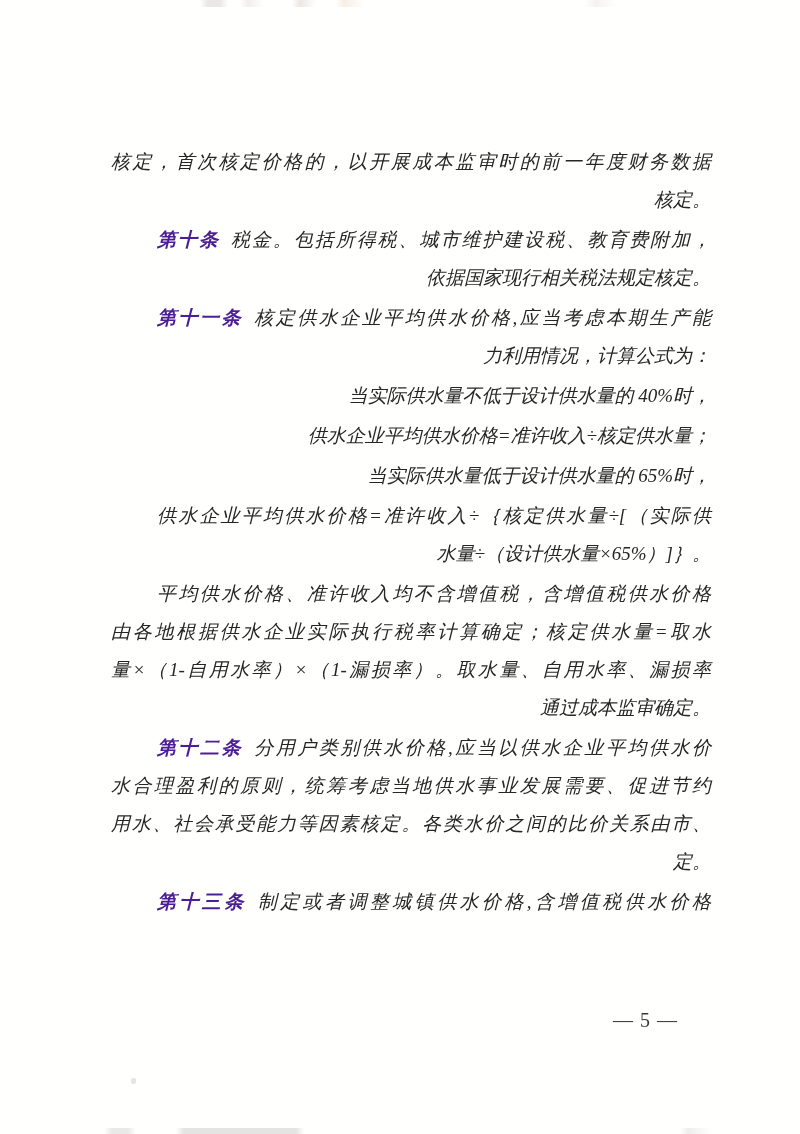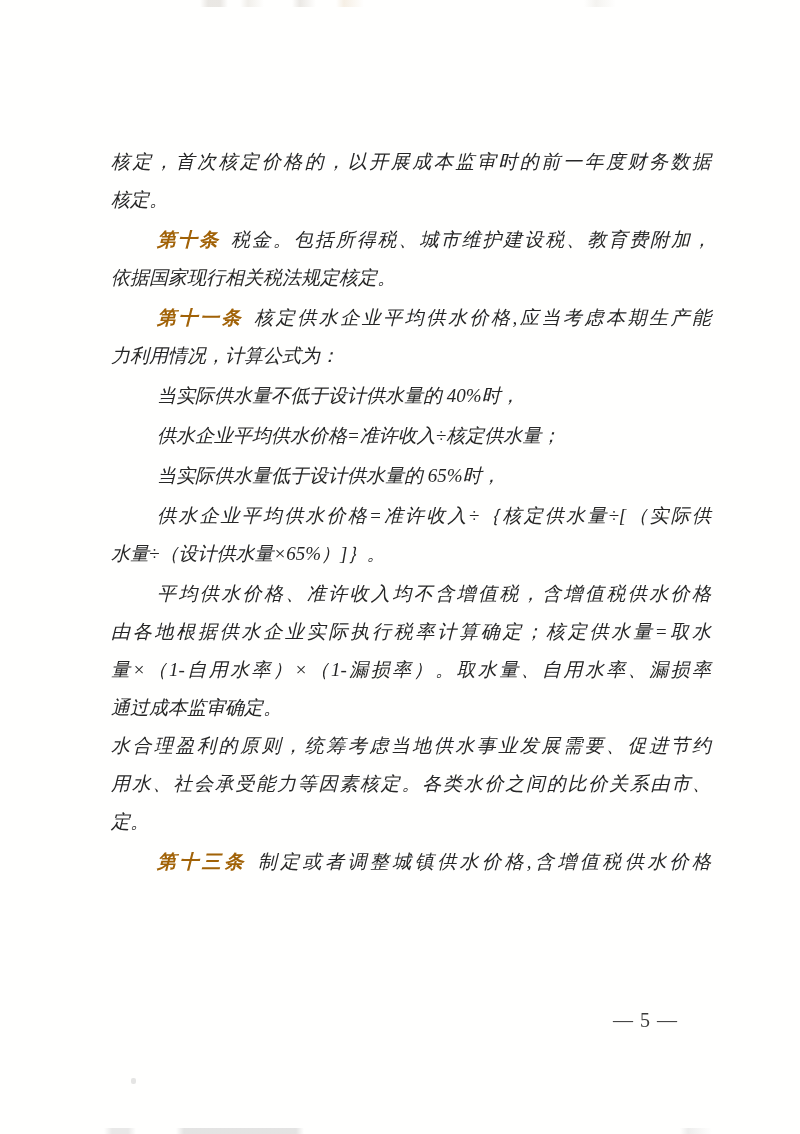--- a/index.html
+++ b/index.html
@@ -53,34 +53,34 @@
     left: 111px;
     top: 143px;
     width: 600px;
     color: #262626;
     font-size: 19px;
     font-style: italic;
   }
   .line {
     height: 38px;
     line-height: 38px;
-    text-align: left;
+    text-align: right;
     white-space: normal;
     overflow: visible;
   }
   .line.fill {
     text-align: justify;
     text-align-last: justify;
   }
   .line.indent { padding-left: 46px; }
   .line.pstart { margin-top: 2px; }
   .term {
     font-family: "Liberation Sans", "DejaVu Sans", sans-serif;
     font-weight: 700;
-    color: #a16207;
+    color: #4c1d95;
     margin-right: 11px;
   }
   .page-number {
     position: absolute;
     top: 1008px;
     right: 122px;
     font-size: 20px;
     line-height: 24px;
     color: #3a3a3a;
     letter-spacing: 1px;
@@ -146,20 +146,23 @@
   </div>
 
   <div class="line fill">
     <span>量×（1-自用水率）×（1-漏损率）。取水量、自用水率、漏损率</span>
   </div>
 
   <div class="line">
     <span>通过成本监审确定。</span>
   </div>
 
+  <div class="line fill indent pstart">
+    <b class="term">第十二条</b><span>分用户类别供水价格,应当以供水企业平均供水价</span>
+  </div>
 
 
   <div class="line fill">
     <span>水合理盈利的原则，统筹考虑当地供水事业发展需要、促进节约</span>
   </div>
 
   <div class="line fill">
     <span>用水、社会承受能力等因素核定。各类水价之间的比价关系由市、</span>
   </div>
 

